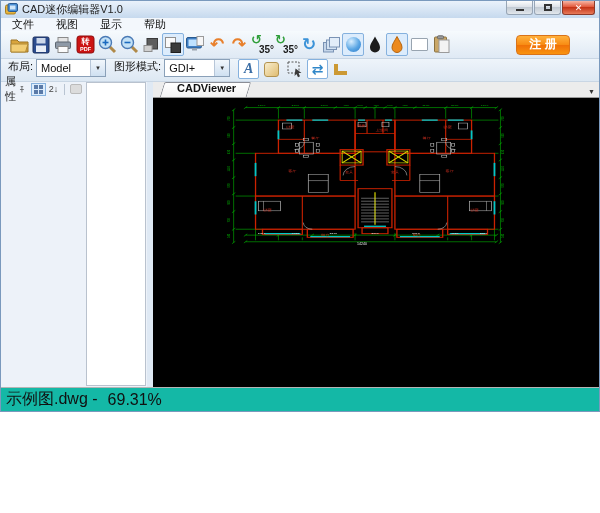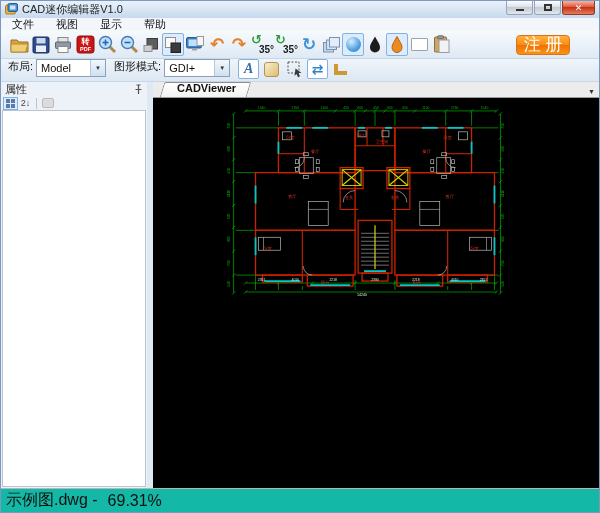--- a/index.html
+++ b/index.html
@@ -1,17 +1,17 @@
 <!DOCTYPE html>
 <html><head>
 <meta charset="utf-8">
 <style>
   * { box-sizing: border-box; margin: 0; padding: 0; }
   html,body { width:600px; height:513px; font-family:"Liberation Sans","DejaVu Sans",sans-serif; }
-  .window { width:600px; height:513px; display:flex; flex-direction:column;
+  .window { width:600px; height:412px; display:flex; flex-direction:column;
             border:1px solid #7a99bd; background:#dce8f5; overflow:hidden; }
 
   
   .titlebar { height:17px; flex:0 0 17px; display:flex; align-items:center;
               background:linear-gradient(#eaf2fb,#c6d9ee); padding-left:4px; position:relative; }
   .app-icon { width:13px; height:13px; margin-right:4px; }
   .title-text { font-size:11px; color:#222; line-height:17px; }
   .winbtns { position:absolute; right:4px; top:0; display:flex; }
   .winbtn { width:27px; height:14px; border:1px solid #97a5b5; border-top:none;
             border-radius:0 0 3px 3px; margin-left:1px;
@@ -36,21 +36,21 @@
   .tb.sel { border:1px solid #85b1de; background:#dcecfc; border-radius:2px; }
   .glyph-orange { font-size:17px; color:#e8802c; font-weight:bold; line-height:1; }
   .rot { width:24px; }
   .rot .g { position:absolute; top:-1px; left:1px; font-size:13px; color:#2f9e3a; font-weight:bold; }
   .rot .d { position:absolute; bottom:1px; right:0; font-size:10px; color:#1a1a1a; font-weight:bold; }
   .glyph-blue { font-size:17px; color:#3c93d8; font-weight:bold; line-height:1; }
   .blue-ball { width:15px; height:15px; border-radius:50%;
                background:radial-gradient(circle at 35% 30%,#d9efff,#5aa6e4 55%,#2a78c8); }
   .white-rect { width:17px; height:13px; background:#fff; border:1px solid #98a4b0; border-radius:1px; }
   .register { margin-left:auto; margin-right:29px; width:54px; height:20px; border-radius:4px;
-              border:1px solid #d9731a; color:#fff; font-size:17px; font-weight:normal;
+              border:1px solid #d9731a; color:#fff; font-size:12px; font-weight:bold;
               display:flex; align-items:center; justify-content:center;
               background:linear-gradient(#ffb13c,#f88c14 48%,#f07107 52%,#f9930f); }
 
   
   .toolbar2 { height:23px; flex:0 0 23px; display:flex; align-items:flex-start;
               background:linear-gradient(#eef4fa,#dde8f3); border-bottom:1px solid #c9d6e4;
               padding-left:7px; font-size:11px; color:#111; }
   .tb2-label { margin-right:3px; }
   .combo { height:18px; background:#fff; border:1px solid #8aa0b8; display:flex;
            align-items:center; font-size:11px; margin-right:8px; }
@@ -64,21 +64,21 @@
   .tb2.sel { border:1px solid #85b1de; background:#fff; border-radius:2px; }
   .letterA { font-family:"Liberation Serif","DejaVu Serif",serif; font-style:italic;
              font-size:14px; color:#3c6ea5; font-weight:bold; }
   .note-sq { width:15px; height:15px; border-radius:3px; border:1px solid #b3934f;
              background:linear-gradient(135deg,#f8edcd,#e0bd72); }
   .glyph-swap { font-size:14px; color:#2f86c8; font-weight:bold; }
   .corner-L { width:13px; height:11px; border-left:4px solid #cc9933; border-bottom:4px solid #cc9933; }
 
   
   .main { flex:1; display:flex; min-height:0; }
-  .sidepanel { width:146px; flex:0 0 146px; background:#edf2f9; display:flex; flex-direction:column; }
+  .sidepanel { width:146px; flex:0 0 146px; background:#edf2f9; display:flex; flex-direction:row; }
   .props-header { height:14px; flex:0 0 14px; display:flex; align-items:center;
                   padding:0 4px; font-size:11px; color:#222; }
   .props-header .sp { flex:1; }
   .props-toolbar { height:14px; flex:0 0 14px; display:flex; align-items:center; padding:0 2px; }
   .pbtn { height:13px; min-width:15px; display:flex; align-items:center; justify-content:center; }
   .pbtn.sel { border:1px solid #85b1de; background:#dcecfc; }
   .sort-glyph { font-size:9px; color:#444; line-height:1; }
   .psep { width:1px; height:11px; background:#b9c4d2; margin:0 3px; }
   .pages-g { width:12px; height:10px; background:#dcdcdc; border:1px solid #bbb; border-radius:2px; }
   .props-body { flex:1; margin:0 1px 1px 1px; background:#fff; border:1px solid #b9c2ce; }

